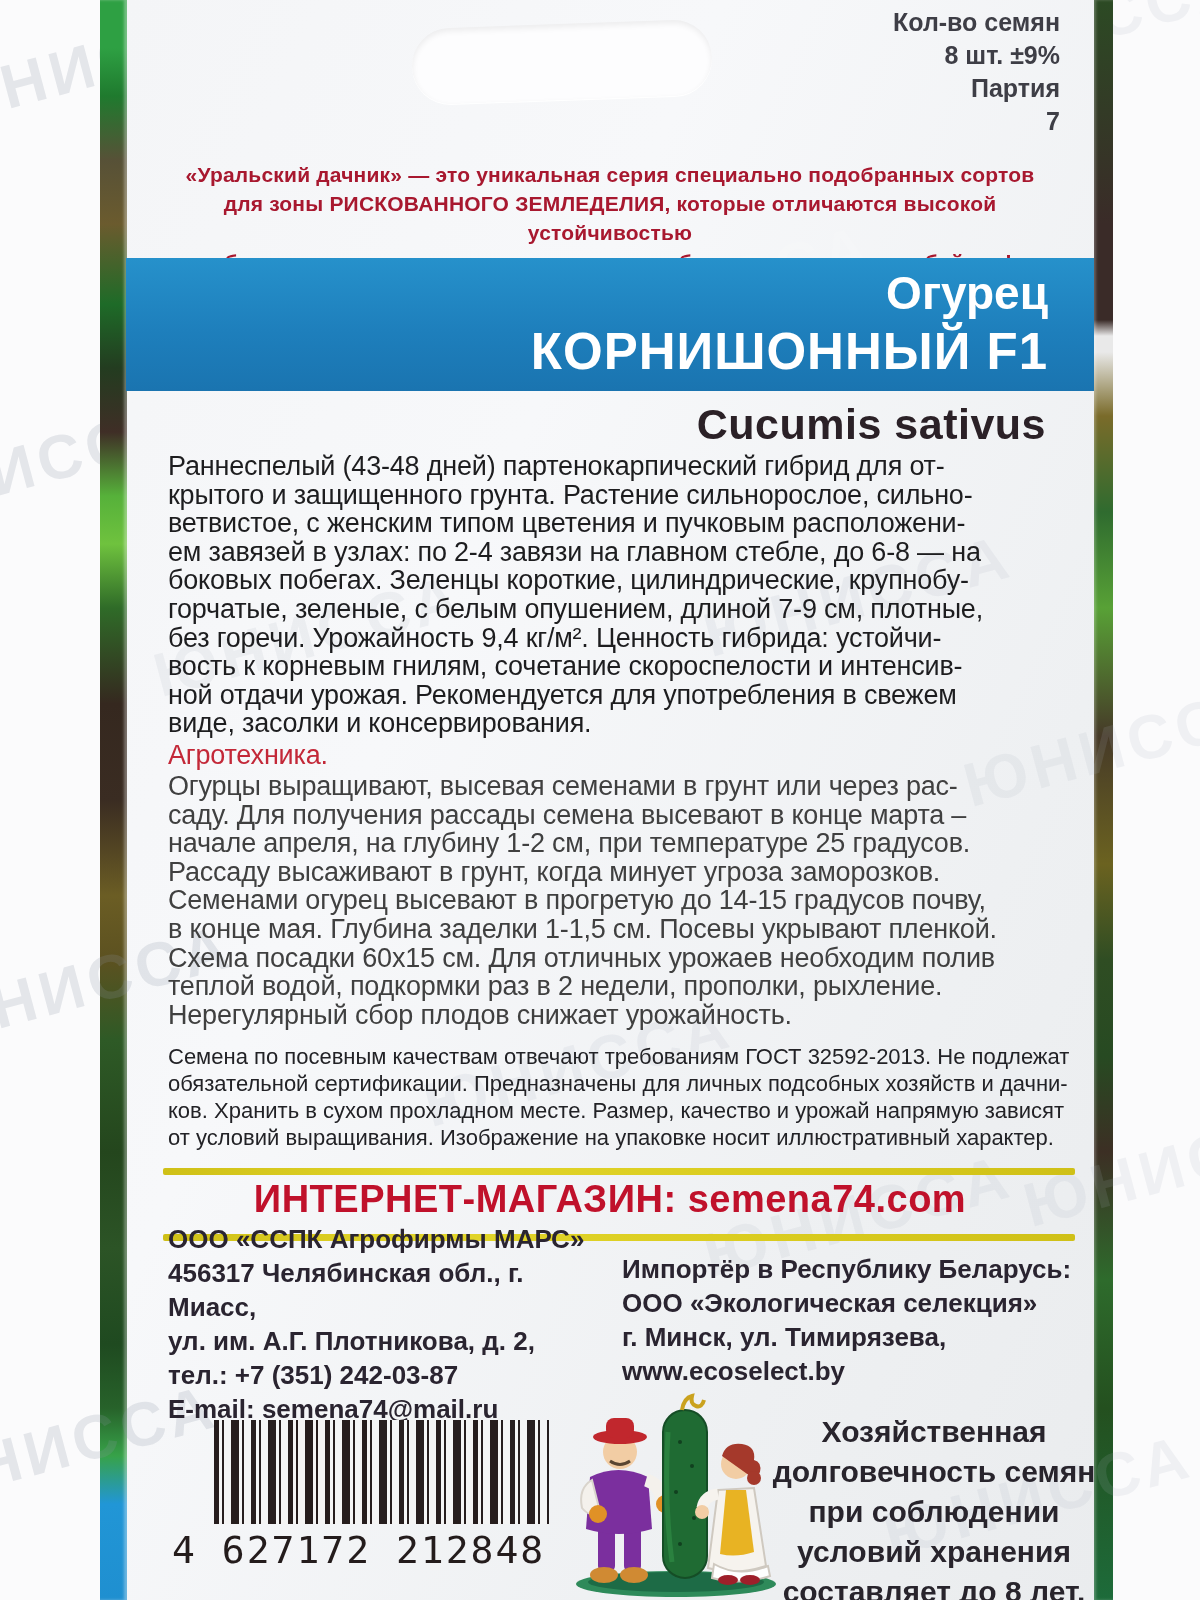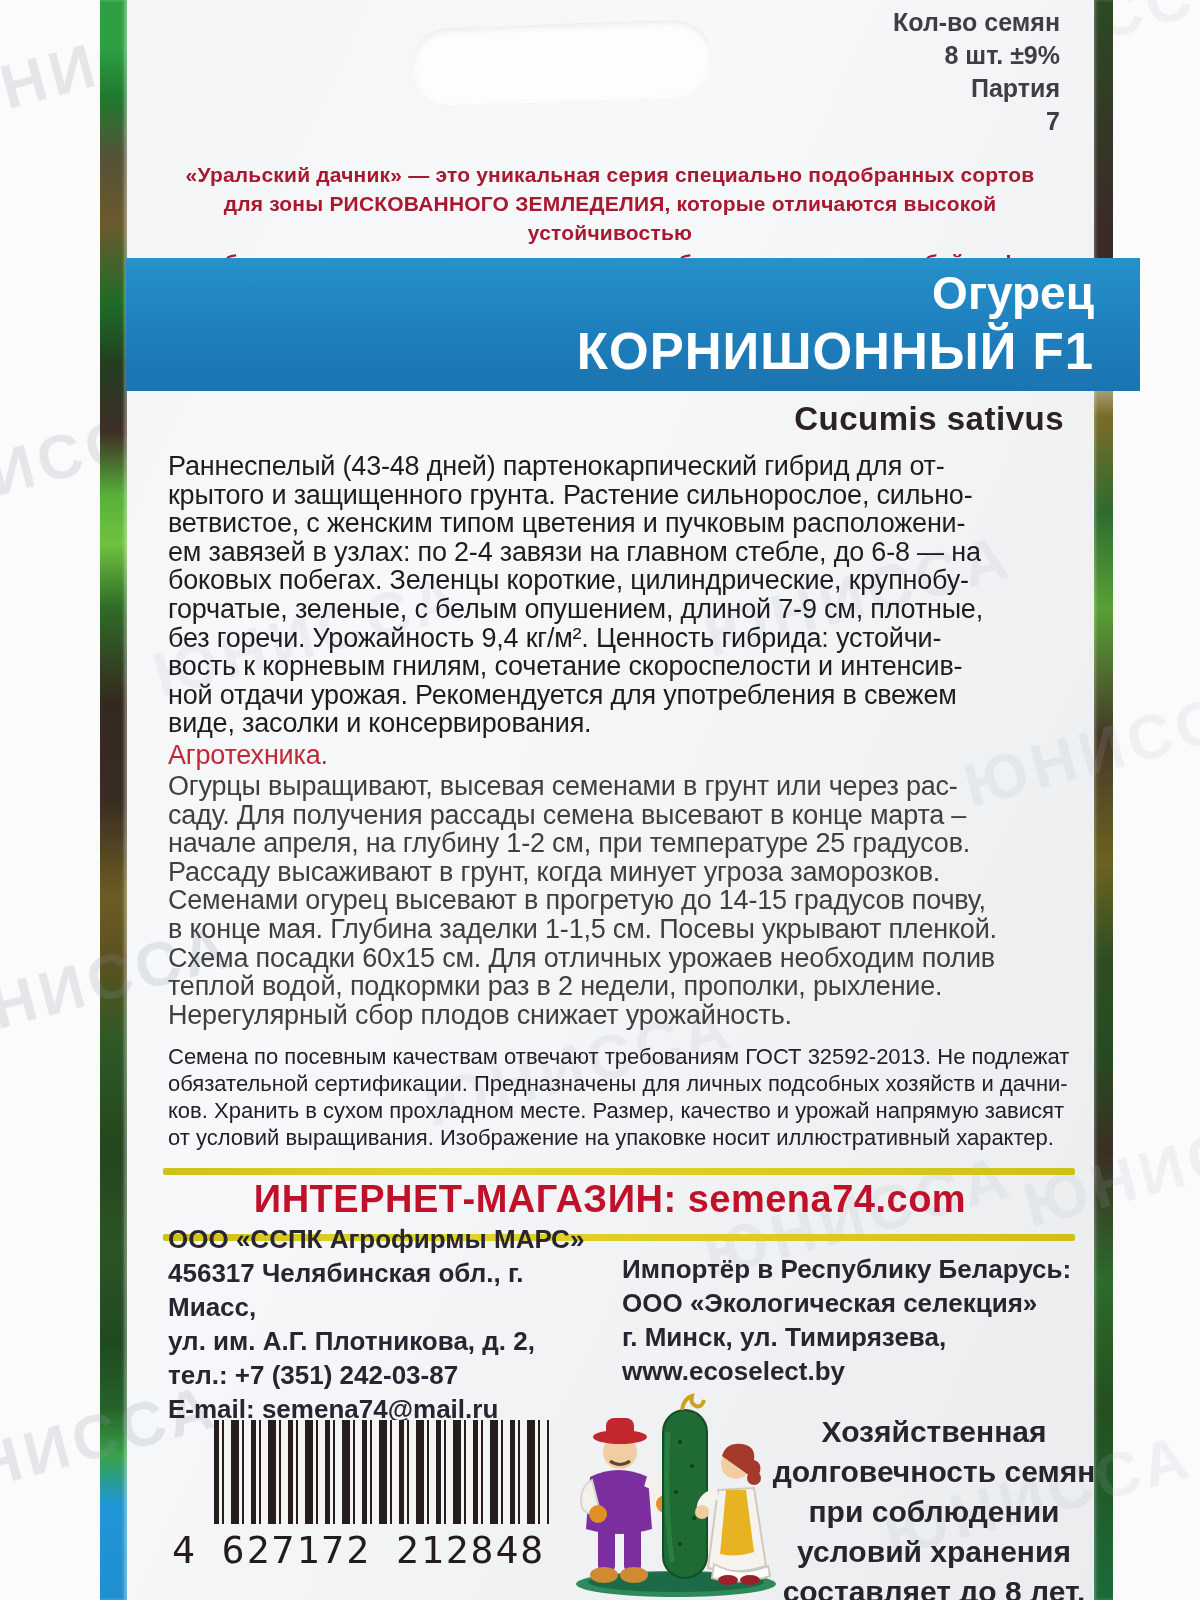--- a/index.html
+++ b/index.html
@@ -53,27 +53,26 @@
   
   .intro{
     position:absolute;left:150px;top:160px;width:920px;text-align:center;
     font-weight:bold;font-size:21px;line-height:29px;color:#a8182f;
     white-space:pre-line;letter-spacing:.2px;
   }
   
   .banner{
     position:absolute;left:126px;top:258px;width:968px;height:133px;
     background:linear-gradient(180deg,#2691cb 0%,#1e7fbc 55%,#1a74b0 100%);
-    padding-left:46px;
   }
   .banner .cat{position:absolute;right:46px;top:8px;font-size:46px;font-weight:bold;color:#fff;}
   .banner .variety{position:absolute;right:46px;top:64px;font-size:51px;font-weight:bold;color:#fff;letter-spacing:1px;}
   .latin{
     position:absolute;left:126px;top:400px;width:920px;text-align:right;
-    font-size:33px;font-weight:bold;color:#2b2127;letter-spacing:.5px;margin-left:18px;
+    font-size:43px;font-weight:bold;color:#2b2127;letter-spacing:.5px;
   }
   
   .descr{
     position:absolute;left:168px;top:452px;width:920px;
     font-size:27px;line-height:28.6px;color:#1d1d1f;white-space:pre-line;letter-spacing:-.2px;
   }
   .agro-h{
     position:absolute;left:168px;top:740px;font-size:27px;color:#c32838;letter-spacing:-.2px;
   }
   .agro-t{

